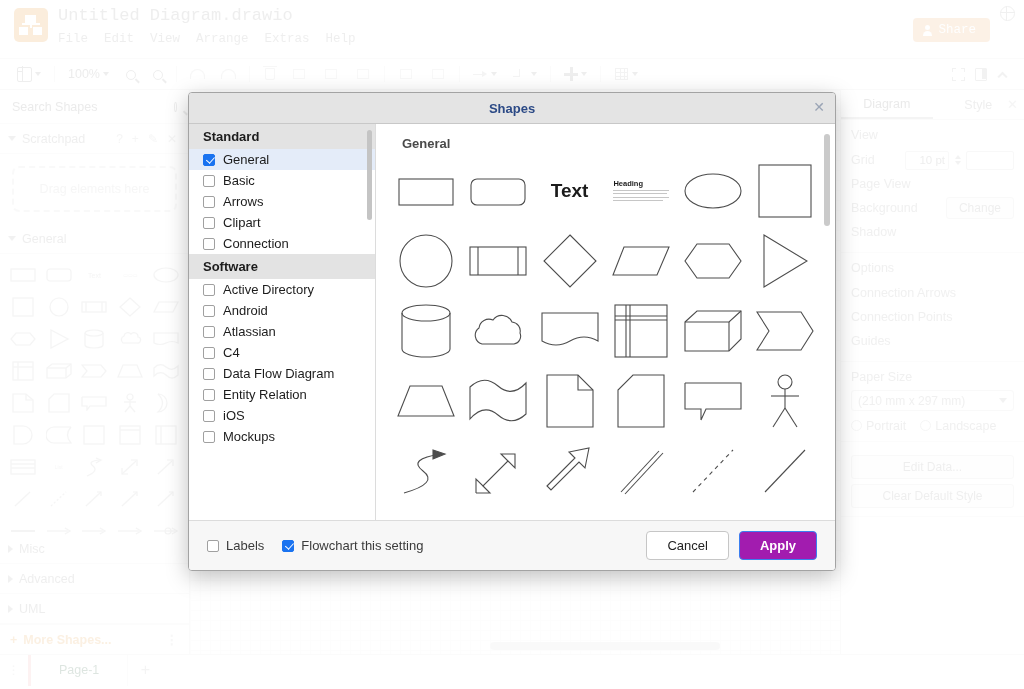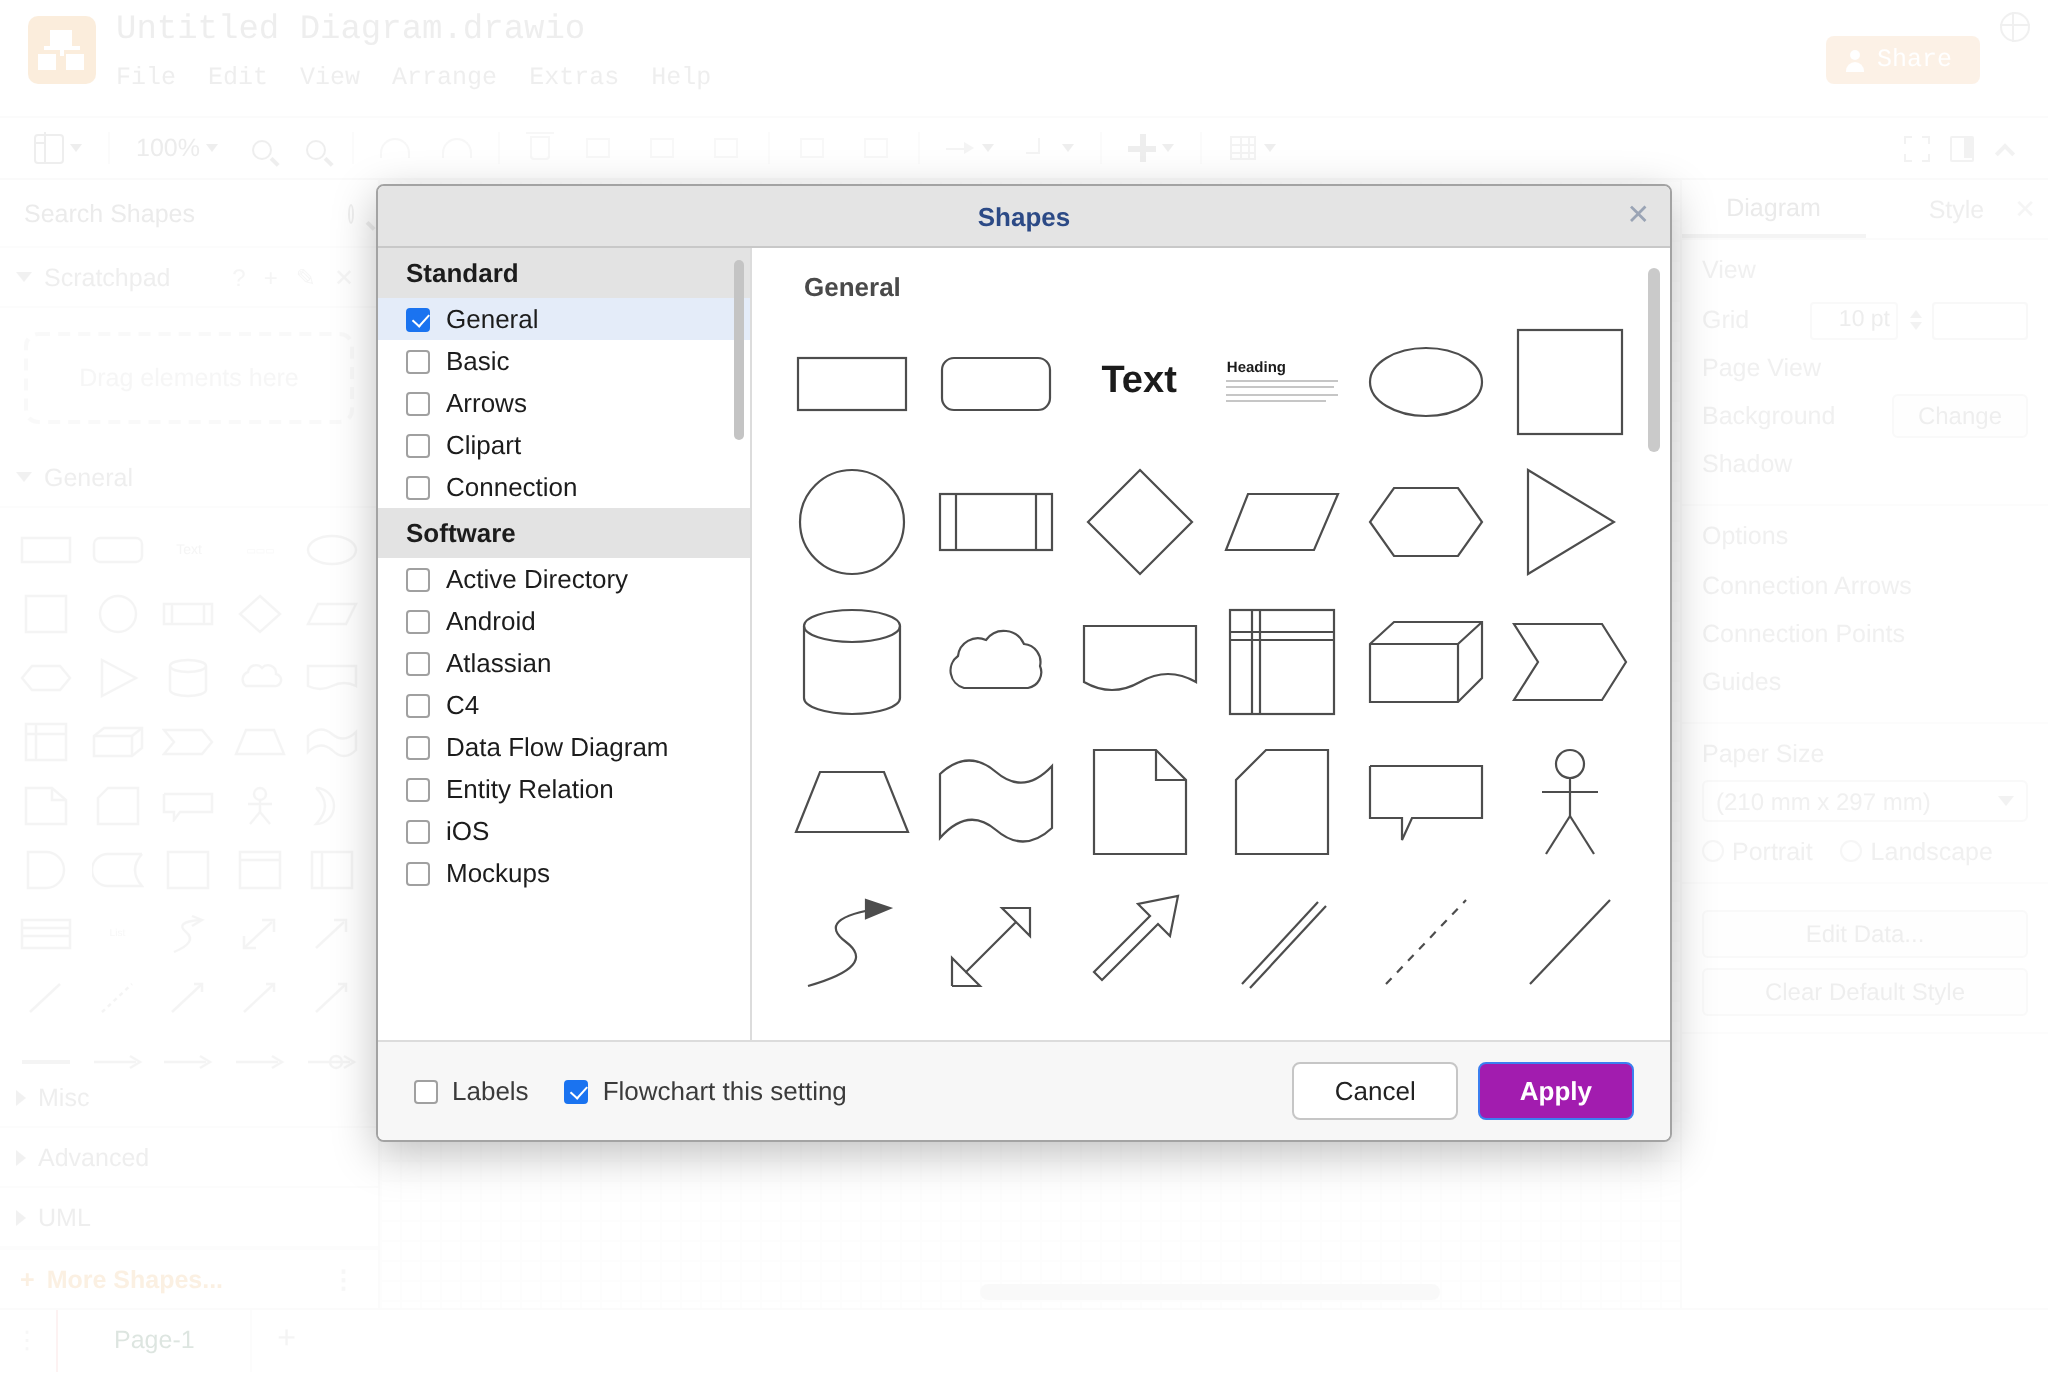--- a/index.html
+++ b/index.html
@@ -145,21 +145,21 @@
   .swatch { width:48px;height:19px;border:1px solid #d0d0d0;border-radius:2px;background:#fff; }
   .rp-btn { border:1px solid #d8d8d8; border-radius:3px; background:#fcfcfc; font-size:12px; color:#8f8f8f; padding:3px 12px; }
   .rp-btn.wide { display:block; width:100%; margin-top:5px; padding:4px 0; text-align:center; }
   .rp-select { width:100%; height:21px; border:1px solid #d8d8d8; border-radius:3px; font-size:12px; color:#9a9a9a; display:flex; align-items:center; padding:0 6px; justify-content:space-between; }
   .sel-caret { width:0;height:0;border-left:4px solid transparent;border-right:4px solid transparent;border-top:5px solid #aaa; }
   .radio-row { display:flex; gap:14px; align-items:center; margin-top:8px; font-size:12.5px; color:#9a9a9a; }
   .radio { width:11px;height:11px;border:1.3px solid #c2c2c2;border-radius:50%;display:inline-block;margin-right:4px;vertical-align:-1px; }
 
   .footerbar { height: 31px; border-top: 1px solid #e4e4e4; background:#fff; display:flex; align-items:center; }
   .fb-dots { width:28px; text-align:center; color:#c9c9c9; letter-spacing:1px; }
-  .page-tab { padding: 0 28px; height:31px; display:flex; align-items:center; font-size:12.5px; color:#14532d; border-right:1px solid #eee; border-left:1px solid #fca5a5; }
+  .page-tab { padding: 0 28px; height:31px; display:flex; align-items:center; font-size:12.5px; color:#14532d; border-right:1px solid #eee; border-left:3px solid #fca5a5; }
   .fb-plus { width: 34px; text-align:center; color:#b9b9b9; font-size:16px; }
 
   
   .modal {
     position: absolute; left: 188px; top: 92px; width: 648px; height: 479px;
     background: #fff; border: 1px solid #a3a3a3; border-radius: 4px;
     box-shadow: 0 6px 22px rgba(0,0,0,0.25); display: flex; flex-direction: column; overflow: hidden;
   }
   .modal-head {
     height: 31px; background: #e4e4e4; border-bottom: 1px solid #c8c8c8;

